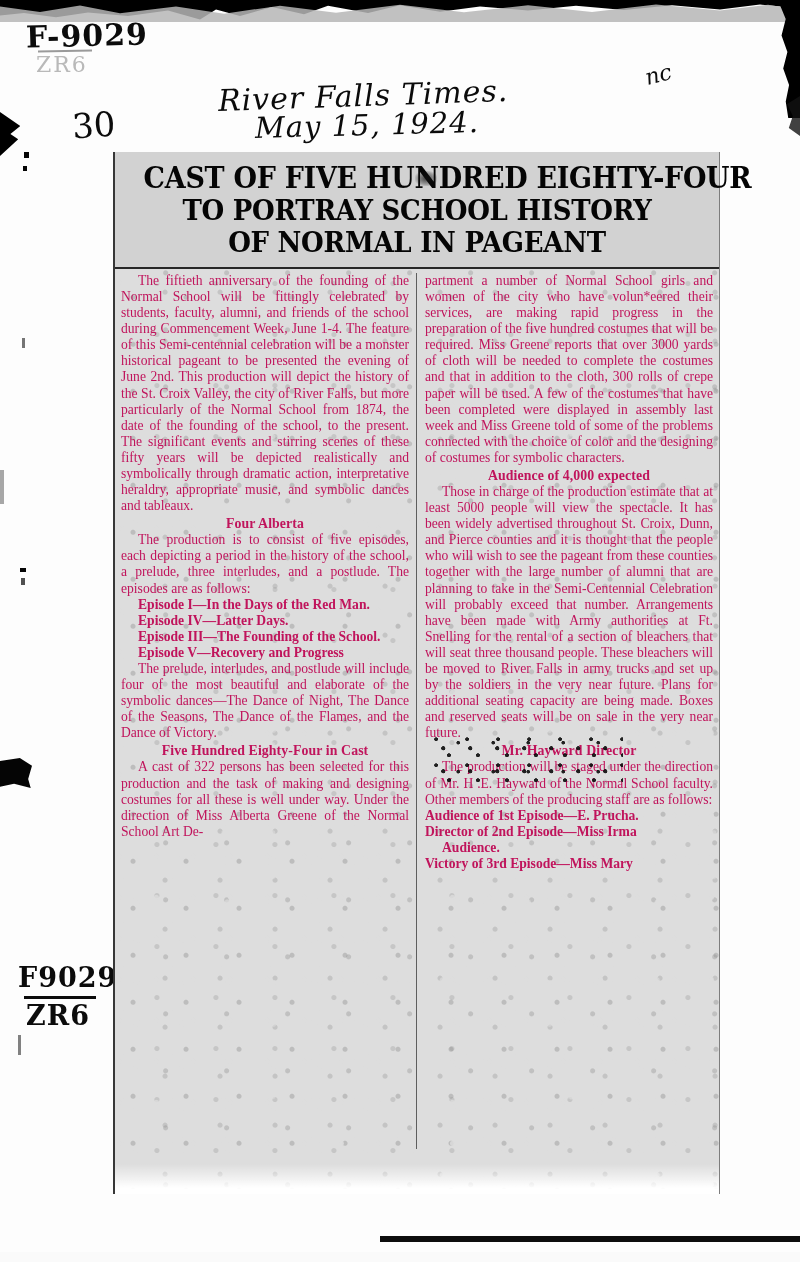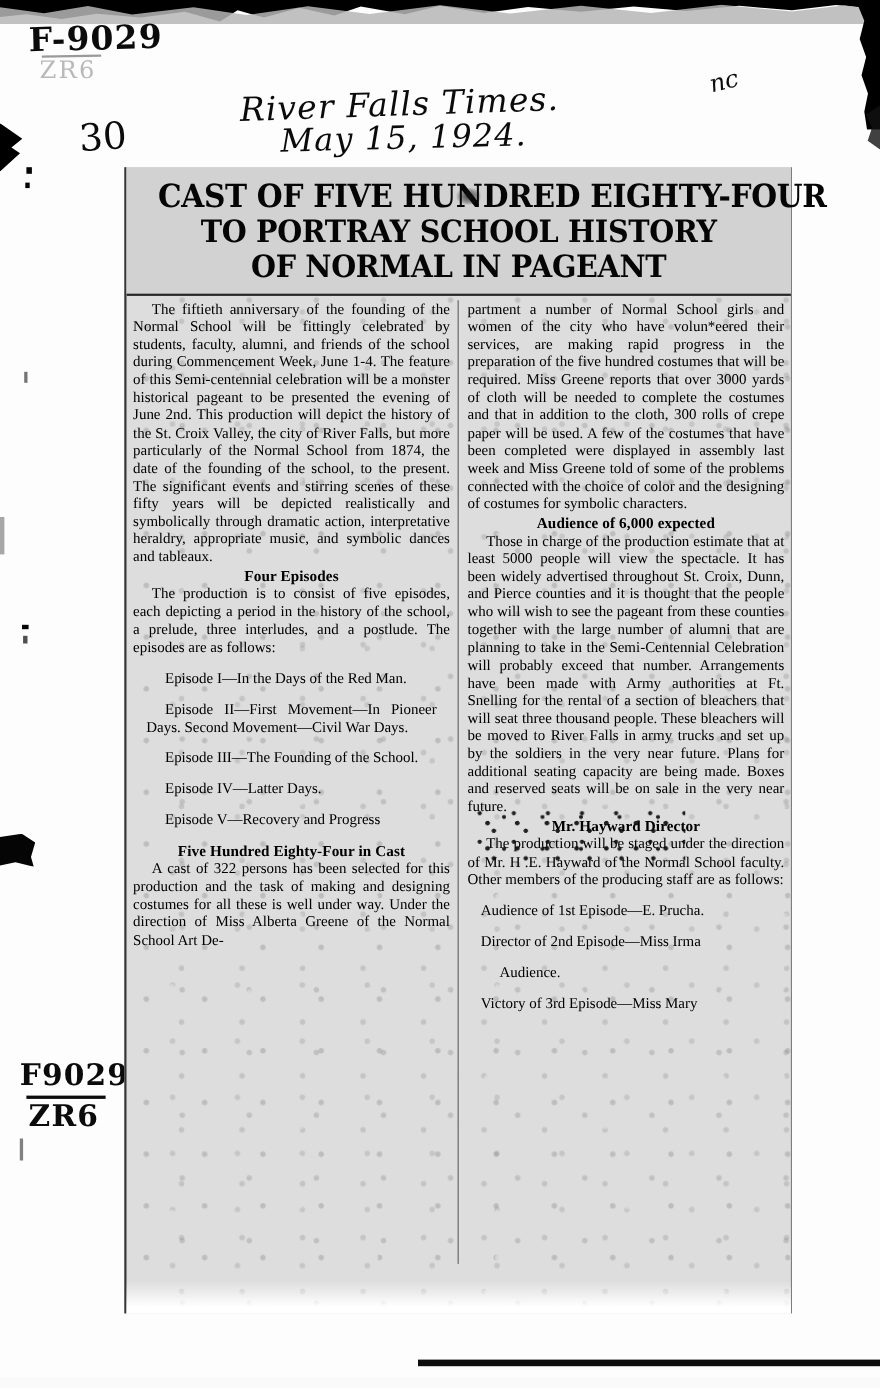--- a/index.html
+++ b/index.html
@@ -238,40 +238,40 @@
     padding: 4px 6px 0 6px;
     height: 880px;
     box-sizing: border-box;
   }
   .column {
     width: 50%;
     box-sizing: border-box;
     font-family: "Liberation Serif", serif;
     font-size: 13.6px;
     line-height: 16.1px;
-    color: #000000;
+    color: #be185d;
     text-align: justify;
     text-justify: inter-word;
     hyphens: none;
   }
   .column.left  { padding-right: 7px; border-right: 1px solid #5f5f5f; }
   .column.right { padding-left: 8px; }
 
   .para { margin: 0; text-indent: 17px; }
   .para.noindent { text-indent: 0; }
   .subhead {
     margin: 1px 0 0 0;
     text-align: center;
     font-weight: 700;
     font-family: "Liberation Serif", serif;
     font-size: 13.8px;
     line-height: 17px;
     letter-spacing: .1px;
   }
-  .listline { margin: 12px; text-indent: 17px; }
+  .listline { margin: 0; text-indent: 17px; font-weight: bold; }
   .listline.hang { text-indent: 0; padding-left: 0; }
   .listline.sub { text-indent: 17px; }
 
   
   #ink-speckle {
     position: absolute;
     left: 318px;
     top: 582px;
     width: 190px;
     height: 52px;
@@ -357,34 +357,34 @@
     <div id="headline-block">
       <div class="headline-line l1">CAST OF FIVE HUNDRED EIGHTY-FOUR</div>
       <div class="headline-line l2">TO PORTRAY SCHOOL HISTORY</div>
       <div class="headline-line l3">OF NORMAL IN PAGEANT</div>
     </div>
 
     <div id="body-columns">
 
       <div class="column left">
         <p class="para">The fiftieth anniversary of the founding of the Normal School will be fittingly celebrated by students, faculty, alumni, and friends of the school during Commencement Week, June 1-4. The feature of this Semi-centennial celebration will be a monster historical pageant to be presented the evening of June 2nd. This production will depict the history of the St. Croix Valley, the city of River Falls, but more particularly of the Normal School from 1874, the date of the founding of the school, to the present. The significant events and stirring scenes of these fifty years will be depicted realistically and symbolically through dramatic action, interpretative heraldry, appropriate music, and symbolic dances and tableaux.</p>
-        <p class="subhead">Four Episodes</p>
+        <p class="subhead">Four Alberta</p>
         <p class="para">The production is to consist of five episodes, each depicting a period in the history of the school, a prelude, three interludes, and a postlude. The episodes are as follows:</p>
         <p class="listline">Episode I—In the Days of the Red Man.</p>
-        <p class="listline">Episode II—First Movement—In Pioneer Days. Second Movement—Civil War Days.</p>
+        <p class="listline">Episode IV—Latter Days.</p>
         <p class="listline">Episode III—The Founding of the School.</p>
-        <p class="listline">Episode IV—Latter Days.</p>
         <p class="listline">Episode V—Recovery and Progress</p>
+        <p class="para">The prelude, interludes, and postlude will include four of the most beautiful and elaborate of the symbolic dances—The Dance of Night, The Dance of the Seasons, The Dance of the Flames, and the Dance of Victory.</p>
         <p class="subhead">Five Hundred Eighty-Four in Cast</p>
         <p class="para">A cast of 322 persons has been selected for this production and the task of making and designing costumes for all these is well under way. Under the direction of Miss Alberta Greene of the Normal School Art De-</p>
       </div>
 
       <div class="column right">
         <p class="para noindent">partment a number of Normal School girls and women of the city who have volun*eered their services, are making rapid progress in the preparation of the five hundred costumes that will be required. Miss Greene reports that over 3000 yards of cloth will be needed to complete the costumes and that in addition to the cloth, 300 rolls of crepe paper will be used. A few of the costumes that have been completed were displayed in assembly last week and Miss Greene told of some of the problems connected with the choice of color and the designing of costumes for symbolic characters.</p>
-        <p class="subhead">Audience of 6,000 expected</p>
+        <p class="subhead">Audience of 4,000 expected</p>
         <p class="para">Those in charge of the production estimate that at least 5000 people will view the spectacle. It has been widely advertised throughout St. Croix, Dunn, and Pierce counties and it is thought that the people who will wish to see the pageant from these counties together with the large number of alumni that are planning to take in the Semi-Centennial Celebration will probably exceed that number. Arrangements have been made with Army authorities at Ft. Snelling for the rental of a section of bleachers that will seat three thousand people. These bleachers will be moved to River Falls in army trucks and set up by the soldiers in the very near future. Plans for additional seating capacity are being made. Boxes and reserved seats will be on sale in the very near future.</p>
         <p class="subhead">Mr. Hayward Director</p>
         <p class="para">The production will be staged under the direction of Mr. H .E. Hayward of the Normal School faculty. Other members of the producing staff are as follows:</p>
         <p class="listline hang">Audience of 1st Episode—E. Prucha.</p>
         <p class="listline hang">Director of 2nd Episode—Miss Irma</p>
         <p class="listline sub">Audience.</p>
         <p class="listline hang">Victory of 3rd Episode—Miss Mary</p>
       </div>
 
     </div>

